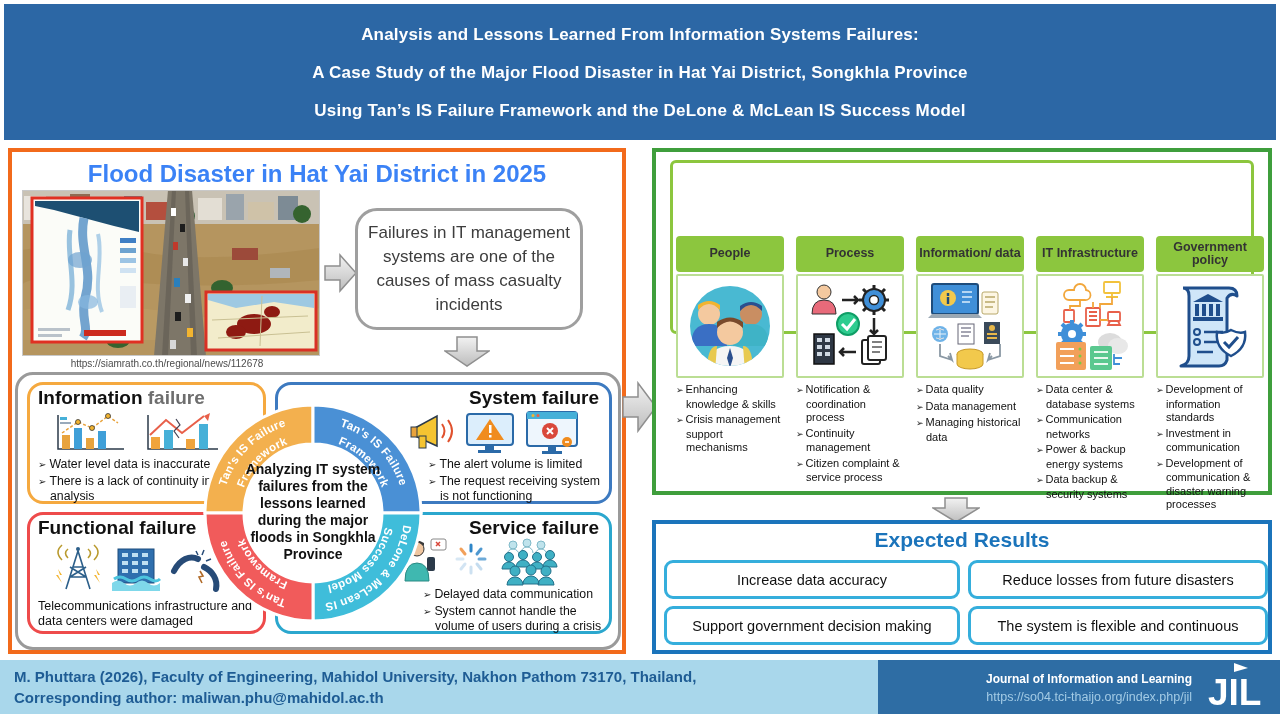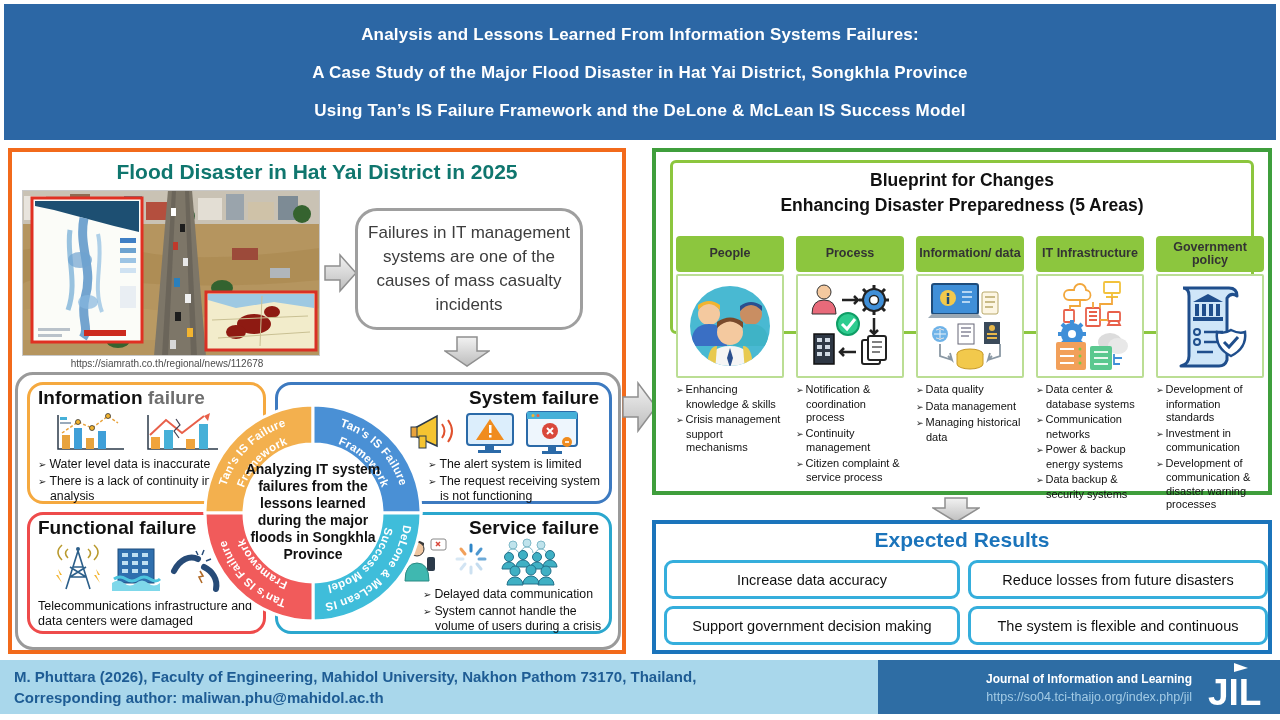--- a/index.html
+++ b/index.html
@@ -6,21 +6,21 @@
   .page{position:relative;width:1280px;height:720px;background:#fff;overflow:hidden;
         font-family:"Liberation Sans","DejaVu Sans",sans-serif;}
   
   .header{position:absolute;top:4px;left:4px;right:4px;height:136px;background:#2c67a5;
           color:#fff;text-align:center;padding-top:12px;box-sizing:border-box;}
   .header .tl{font-size:17px;font-weight:bold;line-height:38px;letter-spacing:.2px;}
   
   .left-panel{position:absolute;left:8px;top:148px;width:618px;height:506px;
               border:4px solid #F26A1B;background:#fff;box-sizing:border-box;}
   .lp-title{position:absolute;left:0;right:0;top:8px;text-align:center;
-            font-size:21px;font-weight:bold;color:#0f766e;}
+            font-size:24px;font-weight:bold;color:#3b82f6;}
   .photo{position:absolute;left:10px;top:38px;width:298px;height:166px;}
   .photo-caption{position:absolute;left:6px;top:206px;width:298px;text-align:center;
                  font-size:10px;color:#4c4c4c;}
   .arrow-photo{position:absolute;left:312px;top:100px;}
   .callout{position:absolute;left:343px;top:56px;width:228px;height:122px;
            border:3px solid #9f9f9f;border-radius:22px;display:flex;align-items:center;
            justify-content:center;text-align:center;font-size:17px;color:#3d3d3d;
            padding:4px 10px;box-sizing:border-box;line-height:24px;}
   .arrow-callout{position:absolute;left:432px;top:184px;}
   
@@ -268,21 +268,21 @@
               <path d="M138,18 L144,24 M144,18 L138,24" stroke="#fff" stroke-width="2"></path>
               <circle cx="158" cy="32" r="5" fill="#f08c1e"></circle>
                 <path d="M156,32 l4,0" stroke="#fff" stroke-width="1.6"></path>
               <rect x="139" y="36" width="8" height="5" fill="#2b6aa8"></rect>
                 <rect x="133" y="41" width="20" height="3" fill="#2b6aa8"></rect>
             </g>
           </svg>
         </div>
         <ul class="qlist" style="left:150px;top:72px;width:182px;">
 
-        <li>The alert system is limited</li>
+        <li>The alert volume is limited</li>
             <li>The request receiving system is not functioning</li>
           </ul>
       </div>
 
       <div class="qbox functional">
         <div class="qtitle" style="left:8px;top:2px;">Functional failure</div>
         <div class="qicons" style="left:18px;top:26px;">
           <svg width="176" height="52">
             <g>
               <path d="M18,48 L30,10 L42,48 M22,36 L38,36 M25,26 L35,26 M22,36 L38,26 M38,36 L22,26" stroke="#2c5f8a" stroke-width="1.6" fill="none"></path>
@@ -401,24 +401,20 @@
   </div>
 
   <div class="arrow-mid">
     <svg width="36" height="54">
         <polygon class="arrow-fill" points="1,17 16,17 16,3 34,27 16,51 16,37 1,37"></polygon>
       </svg>
   </div>
 
   <div class="bp-panel">
     <div class="bp-inner"></div>
-    <div class="bp-title">
-      <div>Blueprint for Changes</div>
-      <div>Enhancing Disaster Preparedness (5 Areas)</div>
-    </div>
     <div class="bp-cols">
 
       <div class="bp-col">
         <div class="bp-head">People</div>
         <div class="bp-iconbox">
           <svg width="86" height="92" viewBox="0 0 86 92">
             <defs>
                 <clipPath id="pclip">
                   <circle cx="43" cy="46" r="40"></circle>
                 </clipPath>

